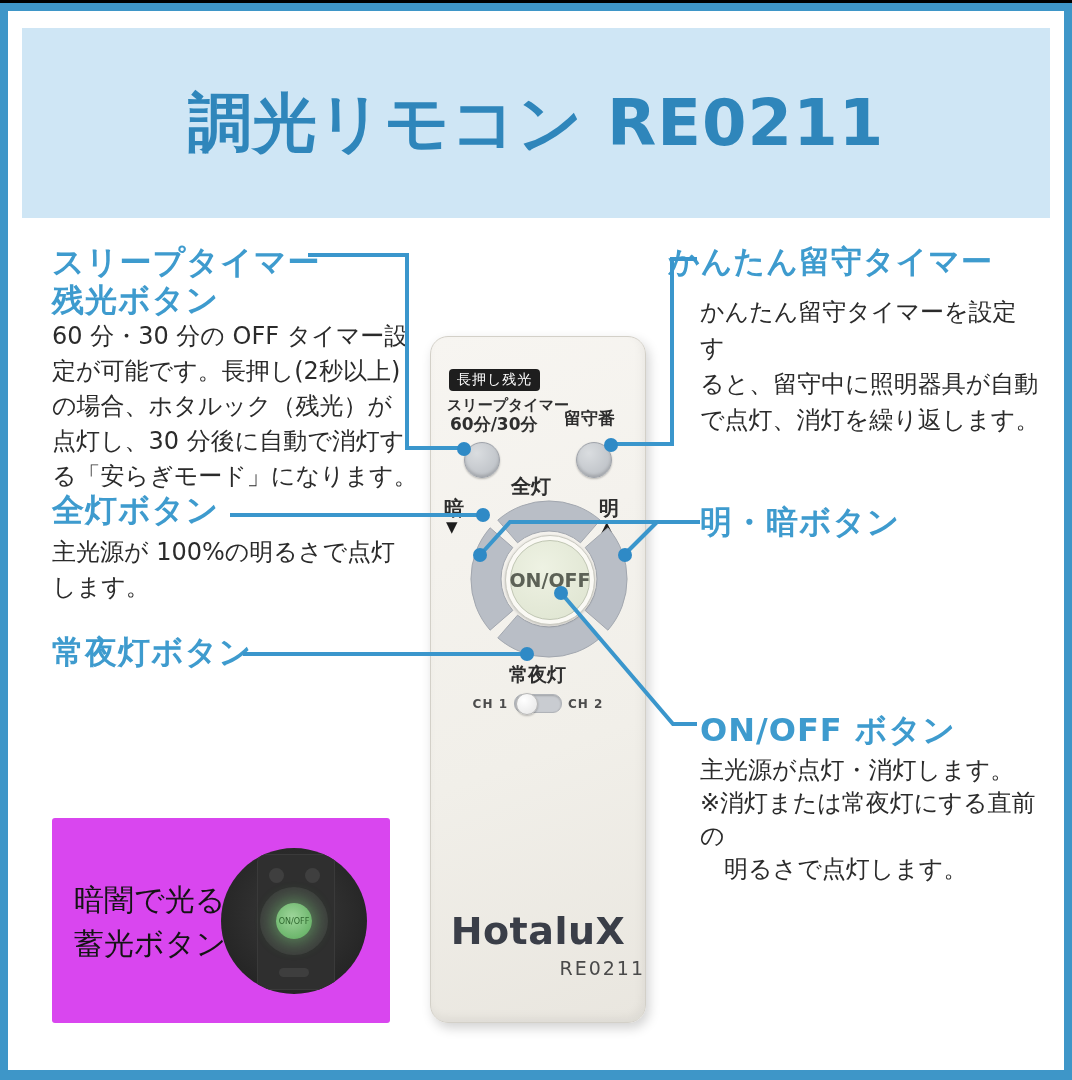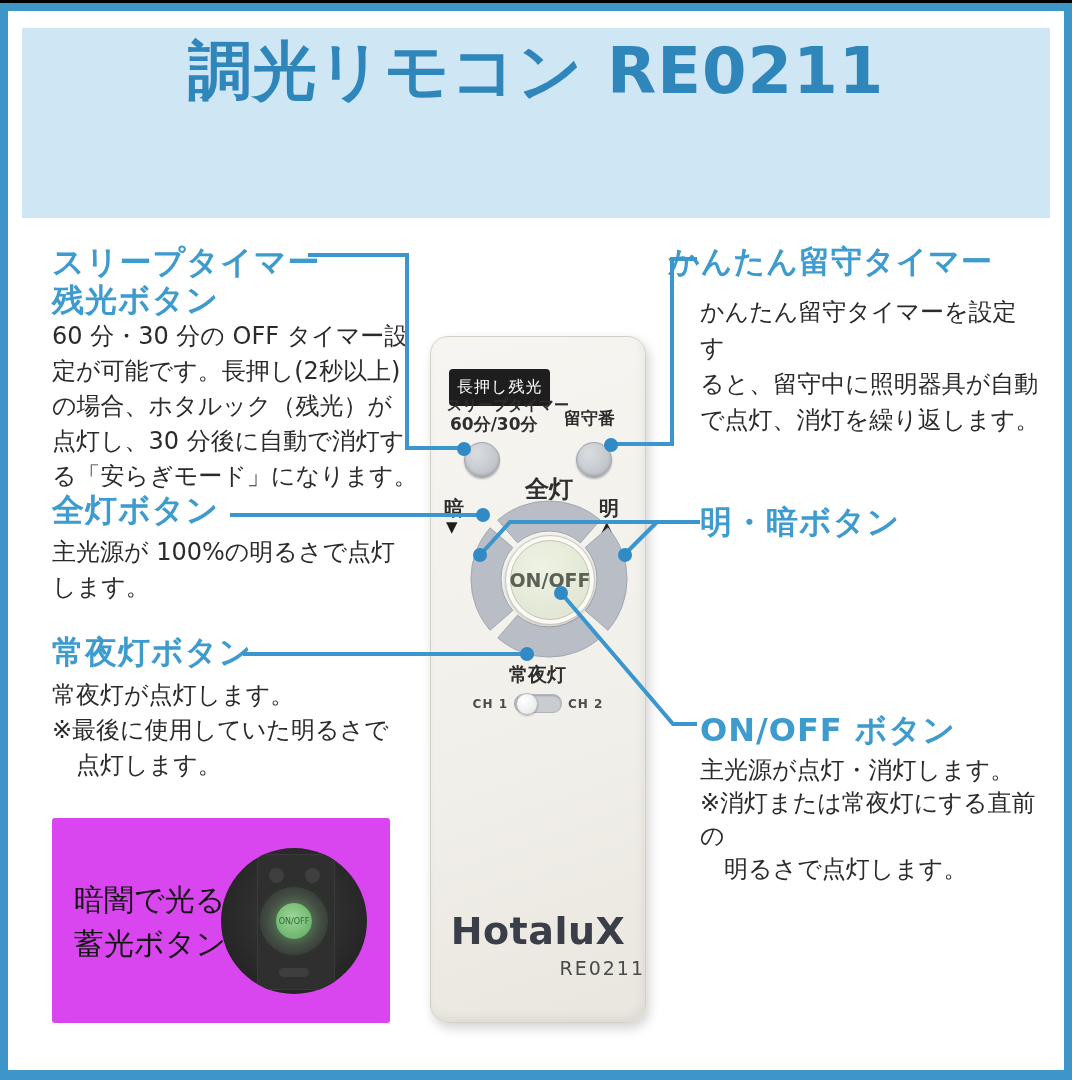--- a/index.html
+++ b/index.html
@@ -9,21 +9,21 @@
   }
   
   .page{
     position:absolute;left:0;top:3px;width:1056px;height:1059px;
     background:#fff;border:8px solid #3e96c8;border-bottom-width:13px;
   }
   .inner{position:absolute;left:-8px;top:-8px;width:1072px;height:1080px;}
   
   .header-band{
     position:absolute;left:22px;top:25px;width:1028px;height:190px;
-    background:#cfe6f5;display:flex;justify-content:center;
+    background:#cfe6f5;display:flex;align-items:center;justify-content:center;
   }
   .page-title{
     color:#2f86bb;font-size:64px;font-weight:bold;letter-spacing:1px;
     white-space:nowrap;
   }
   
   .heading{
     position:absolute;color:#3e9bce;font-weight:bold;font-size:32px;
     line-height:1.2;white-space:pre-line;letter-spacing:1px;
   }
@@ -33,35 +33,35 @@
   }
   
   .remote{
     position:absolute;left:430px;top:333px;width:214px;height:685px;
     background:linear-gradient(160deg,#f7f5f1 0%,#f1efe9 60%,#e9e6df 100%);
     border:1px solid #d3d0c8;border-radius:18px;
     box-shadow:3px 5px 12px rgba(0,0,0,0.18), inset -3px -5px 10px rgba(0,0,0,0.05);
   }
   .badge{
     position:absolute;left:18px;top:32px;background:#1e1e1e;color:#fff;
-    font-size:16px;padding:8px 8px;border-radius:4px;letter-spacing:1px;
+    font-size:14px;padding:2px 8px;border-radius:4px;letter-spacing:1px;
   }
   .lbl{position:absolute;color:#2e2e2e;white-space:nowrap;}
   .sleep-label{left:16px;top:59px;font-size:15px;font-weight:bold;}
   .sleep-sub{left:19px;top:76px;font-size:17px;font-weight:bold;}
   .rusuban-label{left:133px;top:70px;font-size:17px;font-weight:bold;}
   .btn-circle{
     position:absolute;width:34px;height:34px;border-radius:50%;
     background:radial-gradient(circle at 35% 30%,#dadde0,#b6bac0);
     border:1px solid #9fa3aa;
     box-shadow:inset 0 -2px 3px rgba(0,0,0,0.15),0 1px 2px rgba(0,0,0,0.25);
   }
   .sleep-btn{left:33px;top:105px;}
   .rusuban-btn{left:145px;top:105px;}
-  .zento-label{left:94px;top:136px;font-size:24px;font-weight:bold;}
+  .zento-label{left:80px;top:136px;font-size:20px;font-weight:bold;}
   .dark-label{left:13px;top:158px;font-size:20px;font-weight:bold;}
   .bright-label{left:168px;top:158px;font-size:20px;font-weight:bold;}
   .tri{font-size:15px;color:#1d1d1d;}
   .dark-tri{left:15px;top:181px;}
   .bright-tri{left:170px;top:181px;}
   .dpad{position:absolute;left:32px;top:156px;width:172px;height:172px;}
   .onoff-outer{
     position:absolute;left:74px;top:198px;width:88px;height:88px;border-radius:50%;
     background:#faf9f4;border:1px solid #c9c9c0;
     box-shadow:0 1px 3px rgba(0,0,0,0.2);
@@ -148,23 +148,20 @@
 定が可能です。長押し(2秒以上)
 の場合、ホタルック（残光）が
 点灯し、30 分後に自動で消灯す
 る「安らぎモード」になります。</div>
 
   <div class="heading" style="left:52px;top:488px;">全灯ボタン</div>
   <div class="body-text" style="left:52px;top:532px;width:370px;">主光源が 100%の明るさで点灯
 します。</div>
 
   <div class="heading" style="left:52px;top:630px;">常夜灯ボタン</div>
-  <div class="body-text" style="left:52px;top:675px;width:370px;">常夜灯が点灯します。
-※最後に使用していた明るさで
-　点灯します。</div>
 
   <div class="heading" style="left:668px;top:240px;font-size:31px;">かんたん留守タイマー</div>
   <div class="body-text" style="left:700px;top:291px;width:340px;line-height:36px;">かんたん留守タイマーを設定す
 ると、留守中に照明器具が自動
 で点灯、消灯を繰り返します。</div>
 
   <div class="heading" style="left:700px;top:500px;">明・暗ボタン</div>
 
   <div class="heading" style="left:700px;top:708px;">ON/OFF ボタン</div>
   <div class="body-text" style="left:700px;top:751px;width:350px;line-height:33px;">主光源が点灯・消灯します。

